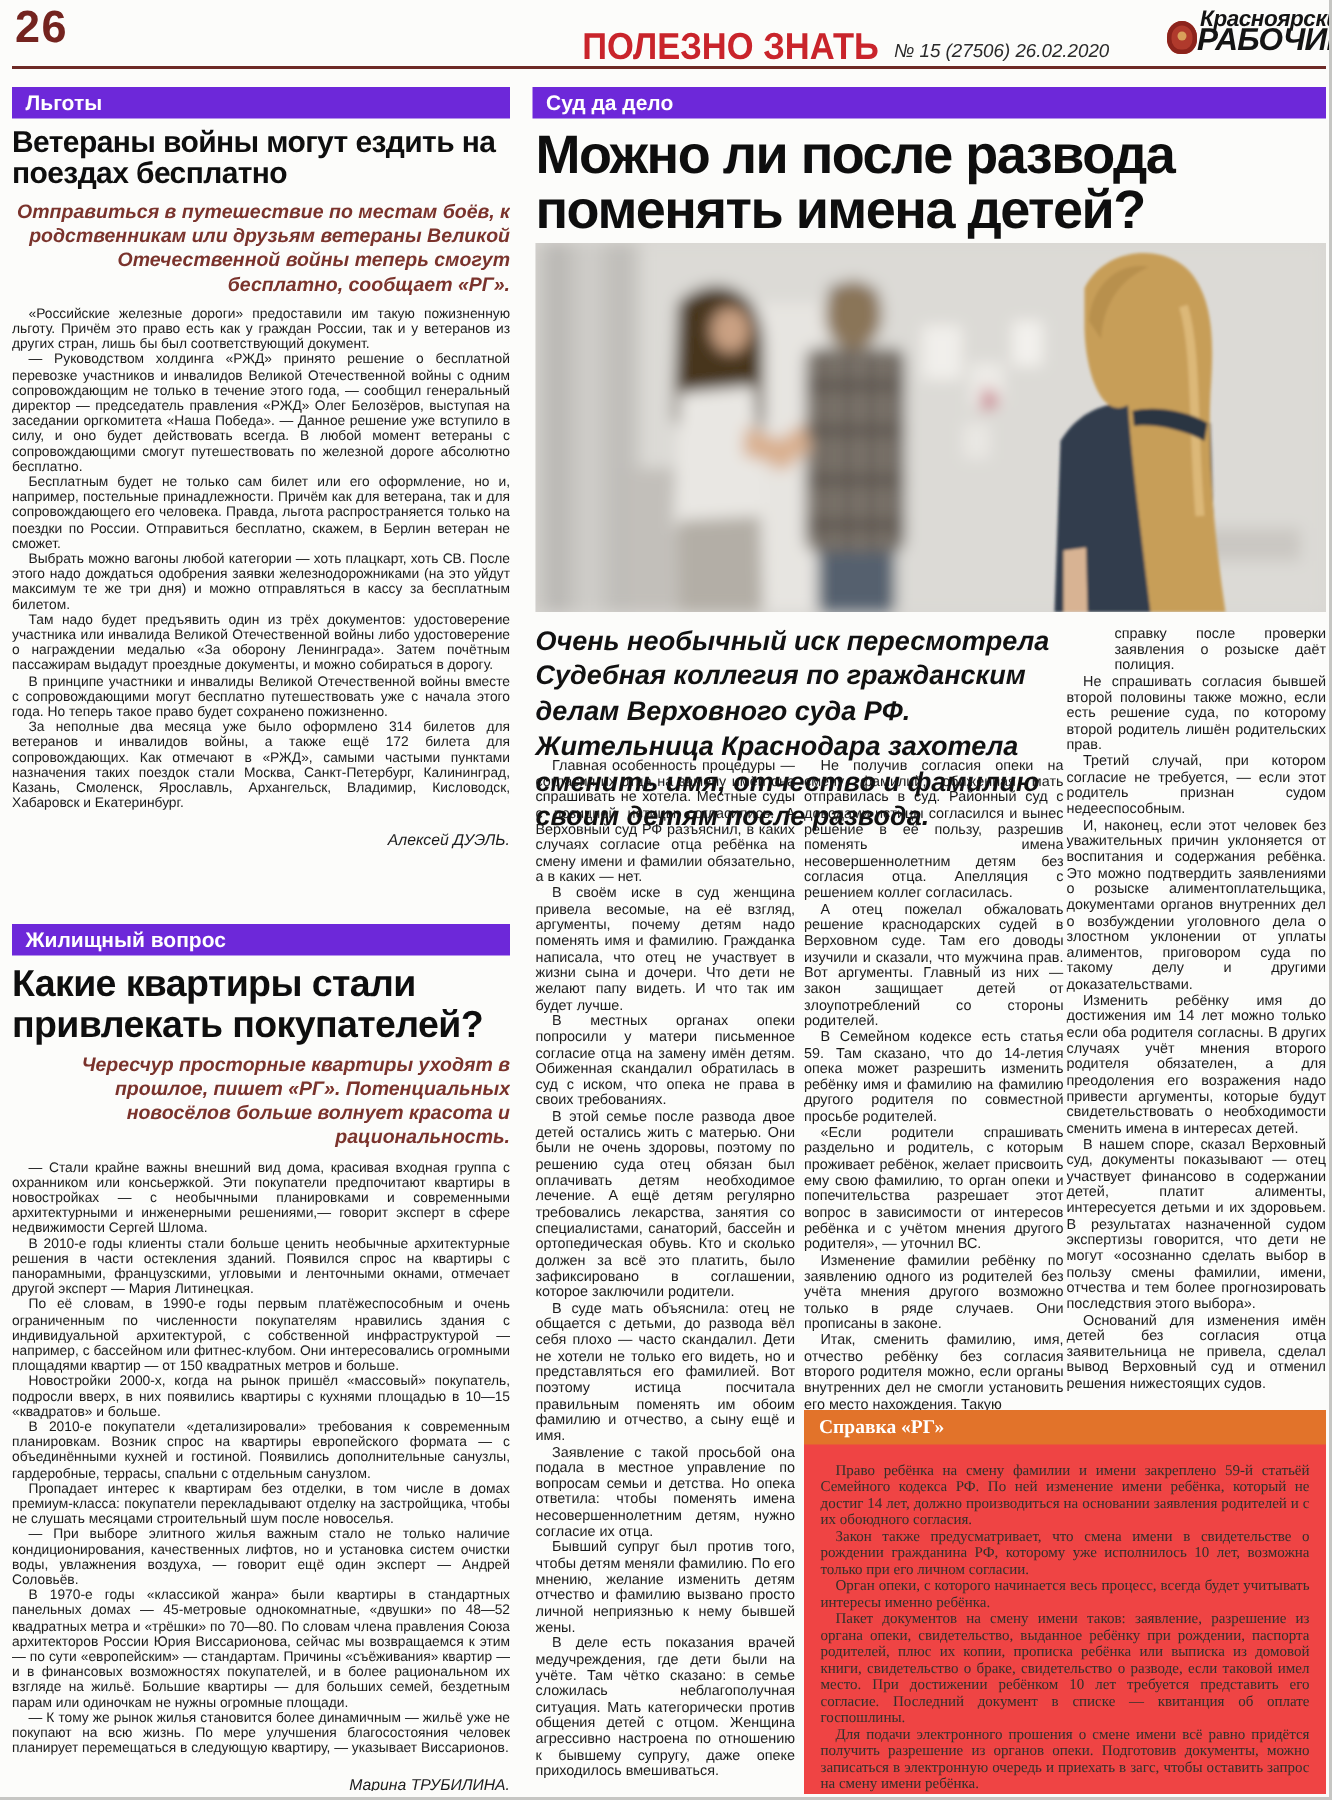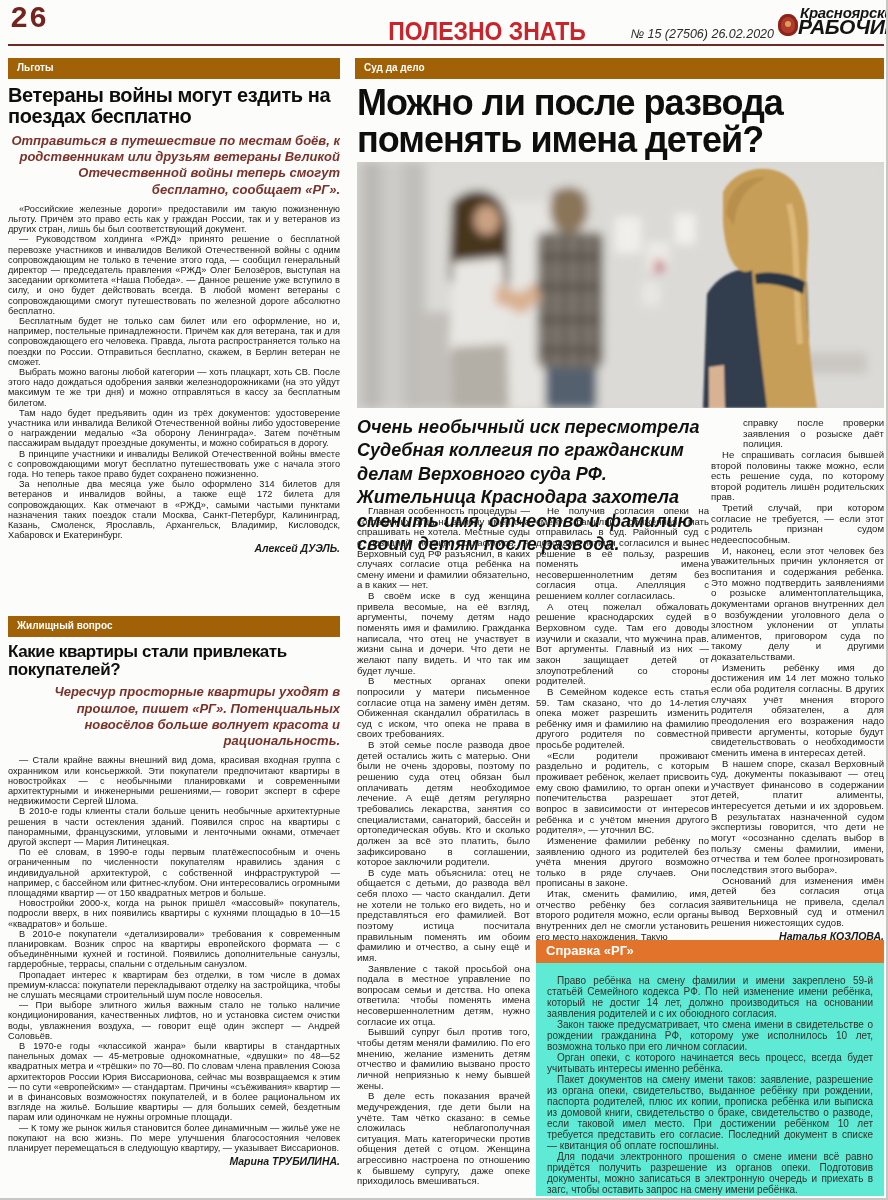--- a/index.html
+++ b/index.html
@@ -6,31 +6,31 @@
   .page {
     position:relative; width:888px; height:1200px; margin:0 auto;
     background:#fcfcfa; overflow:hidden;
     font-family:"Liberation Sans", sans-serif; color:#1b1b1b;
     border-right:2px solid #c6c6c3; border-bottom:2px solid #c6c6c3;
     box-sizing:border-box;
   }
   
   .page-num {
     position:absolute; left:10px; top:2px;
-    font-family:Liberation Mono, monospace; font-weight:bold;
+    font-family:Liberation Sans, sans-serif; font-weight:bold;
     font-size:30px; color:#74241f; letter-spacing:1px;
   }
   .rubric {
     position:absolute; left:362px; top:17px; width:250px; text-align:center;
     font-weight:bold; font-size:25px; color:#c9242b; letter-spacing:0px;
     transform:scaleX(0.92); transform-origin:center;
     white-space:nowrap;
   }
   .issue {
-    position:absolute; left:596px; top:27px; width:178px; text-align:right;
+    position:absolute; left:596px; top:27px; width:178px; 
     font-style:italic; font-size:12.5px; color:#2a2a2a;
   }
   .masthead {
     position:absolute; left:776px; top:2px; width:108px; height:40px;
     color:#141414;
   }
   .masthead .mh1 {
     position:absolute; left:24px; top:2px;
     font-weight:bold; font-style:italic; font-size:15px; letter-spacing:-0.3px;
     white-space:nowrap;
@@ -43,55 +43,55 @@
   .emblem {
     position:absolute; left:2px; top:12px; width:20px; height:22px;
     background:#b03a2c; border-radius:50% 50% 45% 45%;
     box-shadow:inset 0 0 0 3px #8c241c;
   }
   .emblem .dot { position:absolute; left:7px; top:7px; width:6px; height:6px; border-radius:50%; background:#d9a05a; }
   .header-rule { position:absolute; left:8px; top:44px; width:876px; height:2px; background:#6e2a26; }
 
   
   .kicker {
-    background:#a16207; color:#ffffff; font-weight:bold; font-size:10px;
+    background:#6d28d9; color:#ffffff; font-weight:bold; font-size:14px;
     padding:3px 12px 4px 9px; line-height:14px;
   }
   .headline { font-weight:bold; color:#0e0e0e; line-height:1.07; letter-spacing:-0.4px; }
   .lead { font-weight:bold; font-style:italic; }
   .body-txt p { margin:0; text-indent:11px; text-align:justify; }
-  .author { text-align:right; font-weight:bold; font-style:italic; font-size:10.5px; margin-top:2px; }
+  .author { text-align:right; font-weight:normal; font-style:italic; font-size:10.5px; margin-top:14px; }
 
   
   .left-col { position:absolute; left:8px; top:58px; width:332px; height:1136px; }
   .art1 { position:absolute; left:0; top:0; width:332px; height:556px; overflow:hidden; }
   .art2 { position:absolute; left:0; top:558px; width:332px; height:578px; overflow:hidden; }
   .art1 .headline { font-size:20px; margin:6px 0 5px 0; }
-  .art2 .headline { font-size:17px; margin:6px 0 5px 0; }
+  .art2 .headline { font-size:25px; margin:6px 0 5px 0; }
   .left-col .lead { font-size:13px; line-height:1.25; color:#7a332c; margin:3px 0 6px 0;text-align:right; }
   .left-col .body-txt { font-size:9.2px; line-height:1.11; }
 
   
   .main-zone { position:absolute; left:355px; top:58px; width:529px; height:1140px; }
   .main-zone .headline { font-size:36px; letter-spacing:-1px; margin:5px 0 0 2px; line-height:1.04; }
   .photo { position:absolute; left:2px; top:104px; width:527px; height:246px; overflow:hidden; background:#d7d5d1; }
   .main-lead {
     position:absolute; left:2px; top:358px; width:352px;
     font-size:18px; line-height:1.3; color:#111;font-style:italic;
   }
   .col { position:absolute; font-size:9.6px; line-height:1.11; overflow:hidden; }
   .col1 { left:2px;   top:448px; width:173px; height:718px; }
   .col2 { left:181px; top:448px; width:173px; height:438px; }
   .col3 { left:356px; top:360px; width:173px; height:528px; }
   .col3 .plist p:first-child { text-indent:0;margin-left:32px; }
 
   
   .spravka {
     position:absolute; left:181px; top:882px; width:348px; height:256px;
-    background:#5eead4; box-sizing:border-box; overflow:hidden;
+    background:#ef4444; box-sizing:border-box; overflow:hidden;font-family:Liberation Serif, serif;
   }
   .spravka-title {
     background:#e2732a; color:#fff; font-weight:bold; font-size:13px;
     padding:4px 0 5px 10px; line-height:14px;
   }
   .spravka-body { padding:12px 11px 4px 11px; font-size:10px; line-height:1.1; color:#33302a; }
   .spravka-body p { margin:0; text-indent:10px; text-align:justify; }
 </style>
 </head>
 <body>
@@ -216,21 +216,21 @@
           <p>Бывший супруг был против того, чтобы детям меняли фамилию. По его мнению, желание изменить детям отчество и фамилию вызвано просто личной неприязнью к нему бывшей жены.</p>
           <p>В деле есть показания врачей медучреждения, где дети были на учёте. Там чётко сказано: в семье сложилась неблагополучная ситуация. Мать категорически против общения детей с отцом. Женщина агрессивно настроена по отношению к бывшему супругу, даже опеке приходилось вмешиваться.</p>
         </div>
     </div>
 
     <div class="col col2 body-txt">
       <div class="plist">
           <p>Не получив согласия опеки на смену фамилий, обиженная мать отправилась в суд. Районный суд с доводами истицы согласился и вынес решение в её пользу, разрешив поменять имена несовершеннолетним детям без согласия отца. Апелляция с решением коллег согласилась.</p>
           <p>А отец пожелал обжаловать решение краснодарских судей в Верховном суде. Там его доводы изучили и сказали, что мужчина прав. Вот аргументы. Главный из них — закон защищает детей от злоупотреблений со стороны родителей.</p>
           <p>В Семейном кодексе есть статья 59. Там сказано, что до 14-летия опека может разрешить изменить ребёнку имя и фамилию на фамилию другого родителя по совместной просьбе родителей.</p>
-          <p>«Если родители проживают раздельно и родитель, с которым проживает ребёнок, желает присвоить ему свою фамилию, то орган опеки и попечительства разрешает этот вопрос в зависимости от интересов ребёнка и с учётом мнения другого родителя», — уточнил ВС.</p>
+          <p>«Если родители спрашивать раздельно и родитель, с которым проживает ребёнок, желает присвоить ему свою фамилию, то орган опеки и попечительства разрешает этот вопрос в зависимости от интересов ребёнка и с учётом мнения другого родителя», — уточнил ВС.</p>
           <p>Изменение фамилии ребёнку по заявлению одного из родителей без учёта мнения другого возможно только в ряде случаев. Они прописаны в законе.</p>
           <p>Итак, сменить фамилию, имя, отчество ребёнку без согласия второго родителя можно, если органы внутренних дел не смогли установить его место нахождения. Такую</p>
         </div>
     </div>
 
     <div class="col col3 body-txt">
       <div class="plist">
           <p>справку после проверки заявления о розыске даёт полиция.</p>
           <p>Не спрашивать согласия бывшей второй половины также можно, если есть решение суда, по которому второй родитель лишён родительских прав.</p>
           <p>Третий случай, при котором согласие не требуется, — если этот родитель признан судом недееспособным.</p>

